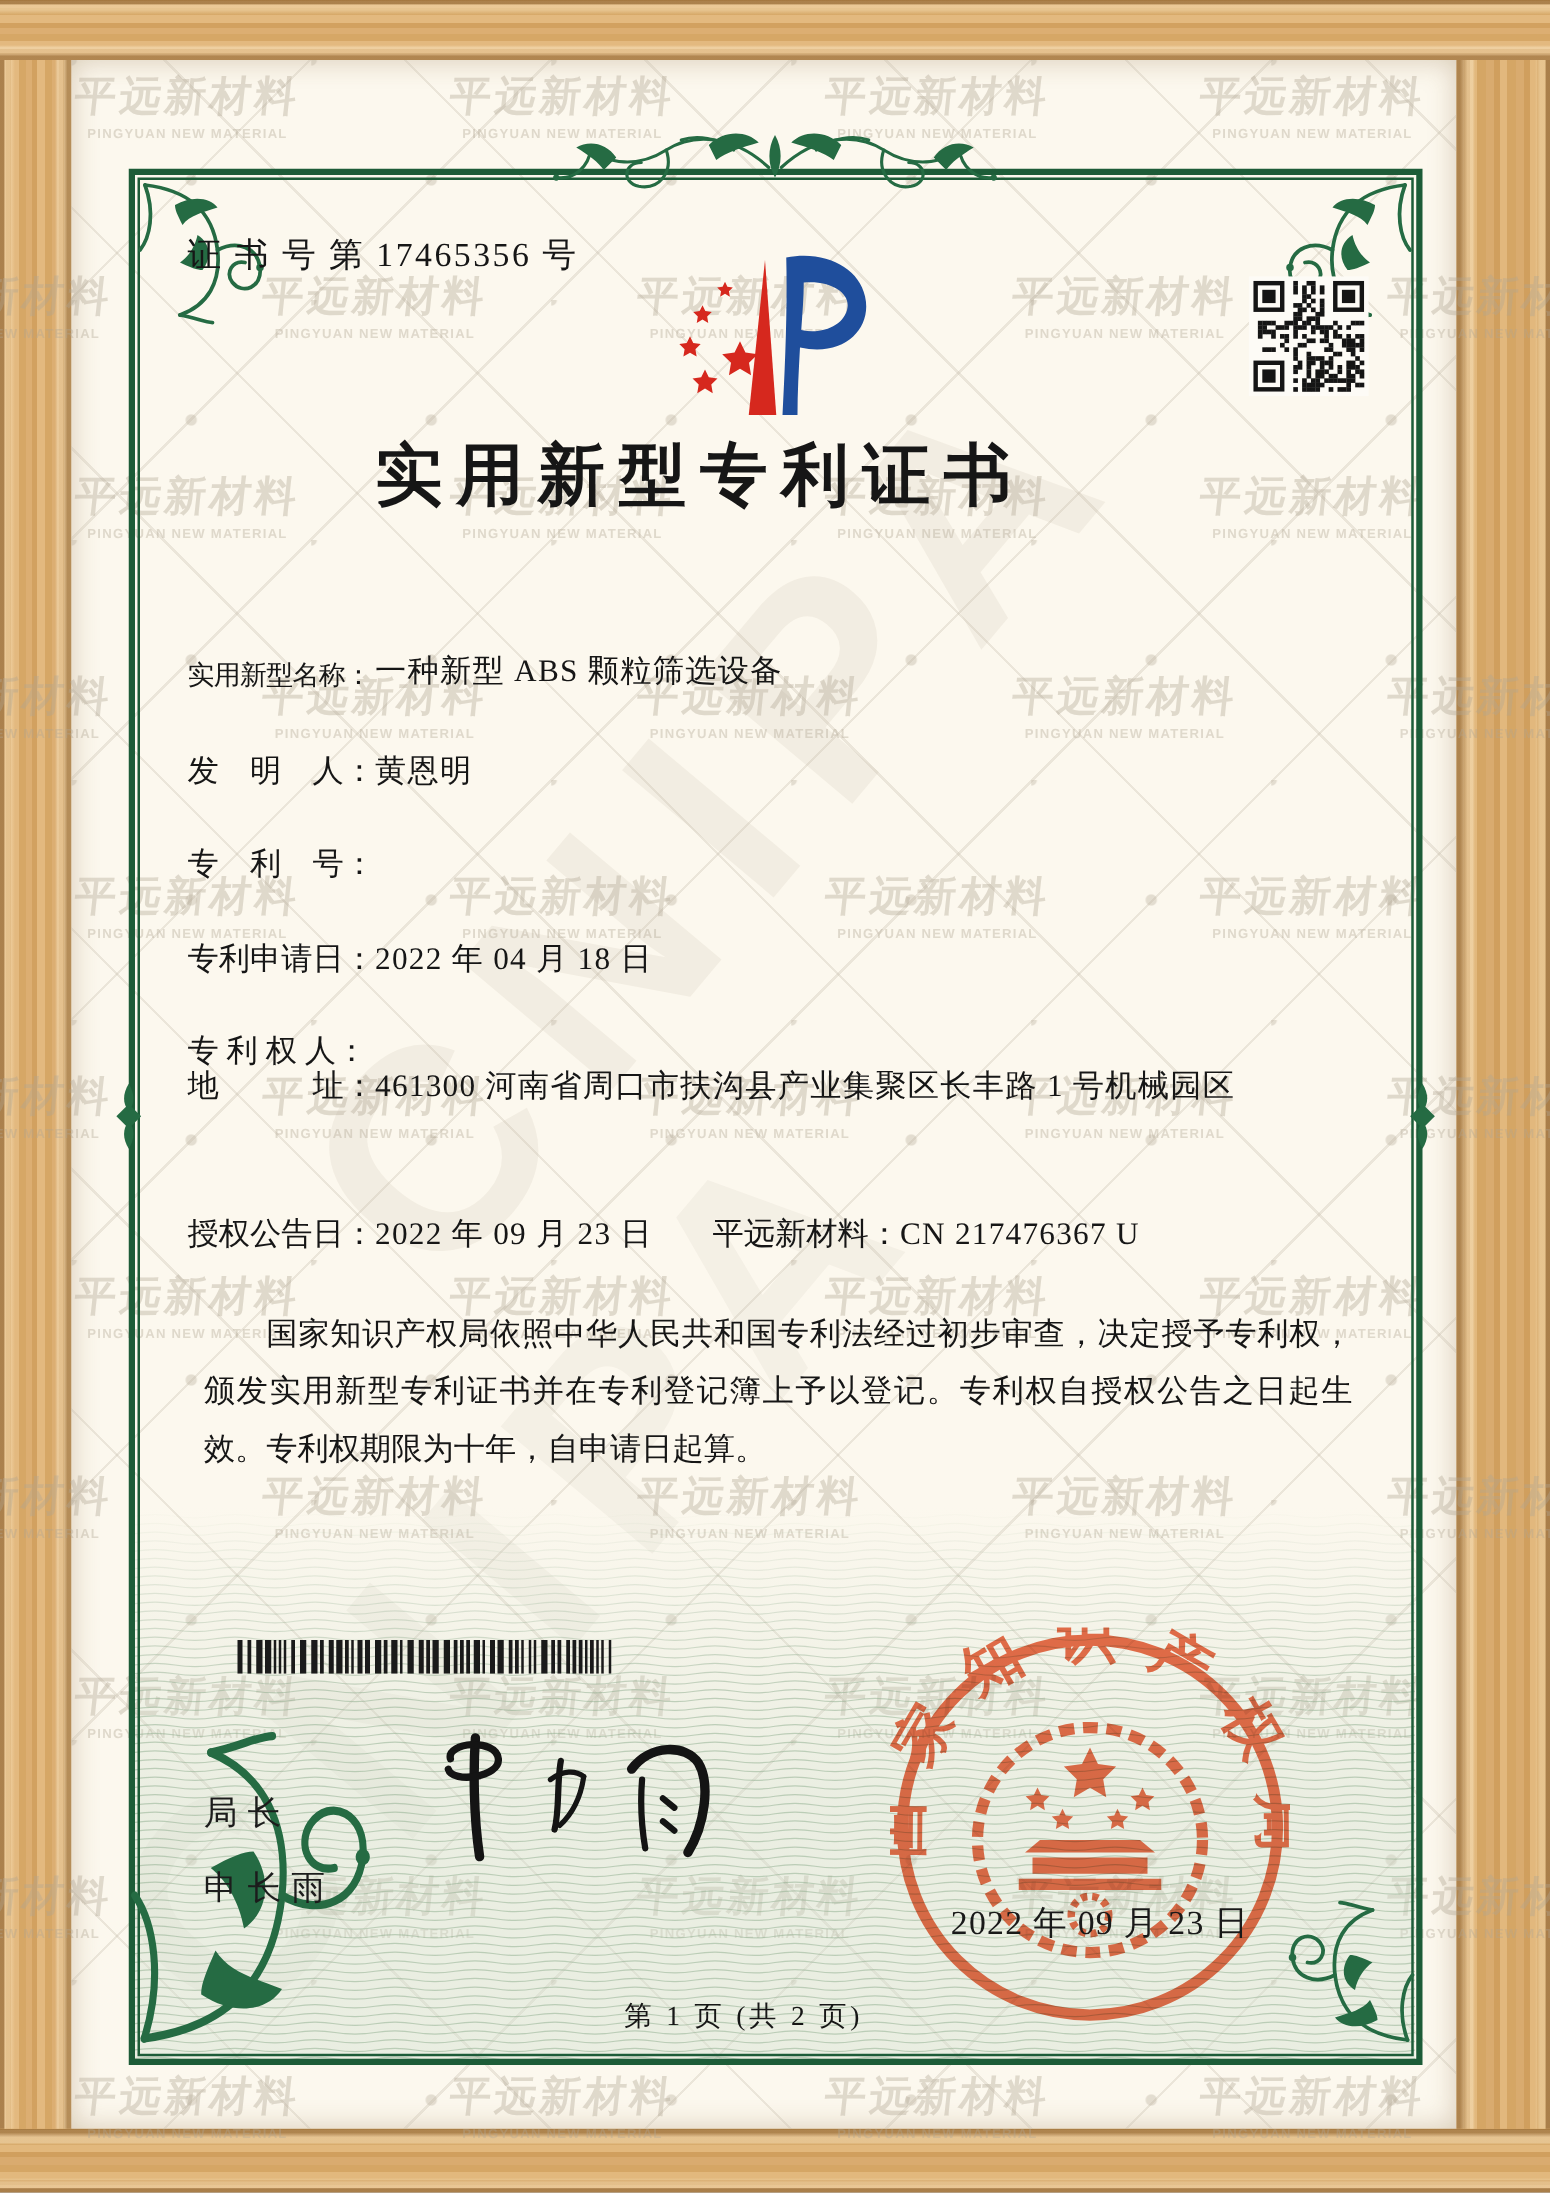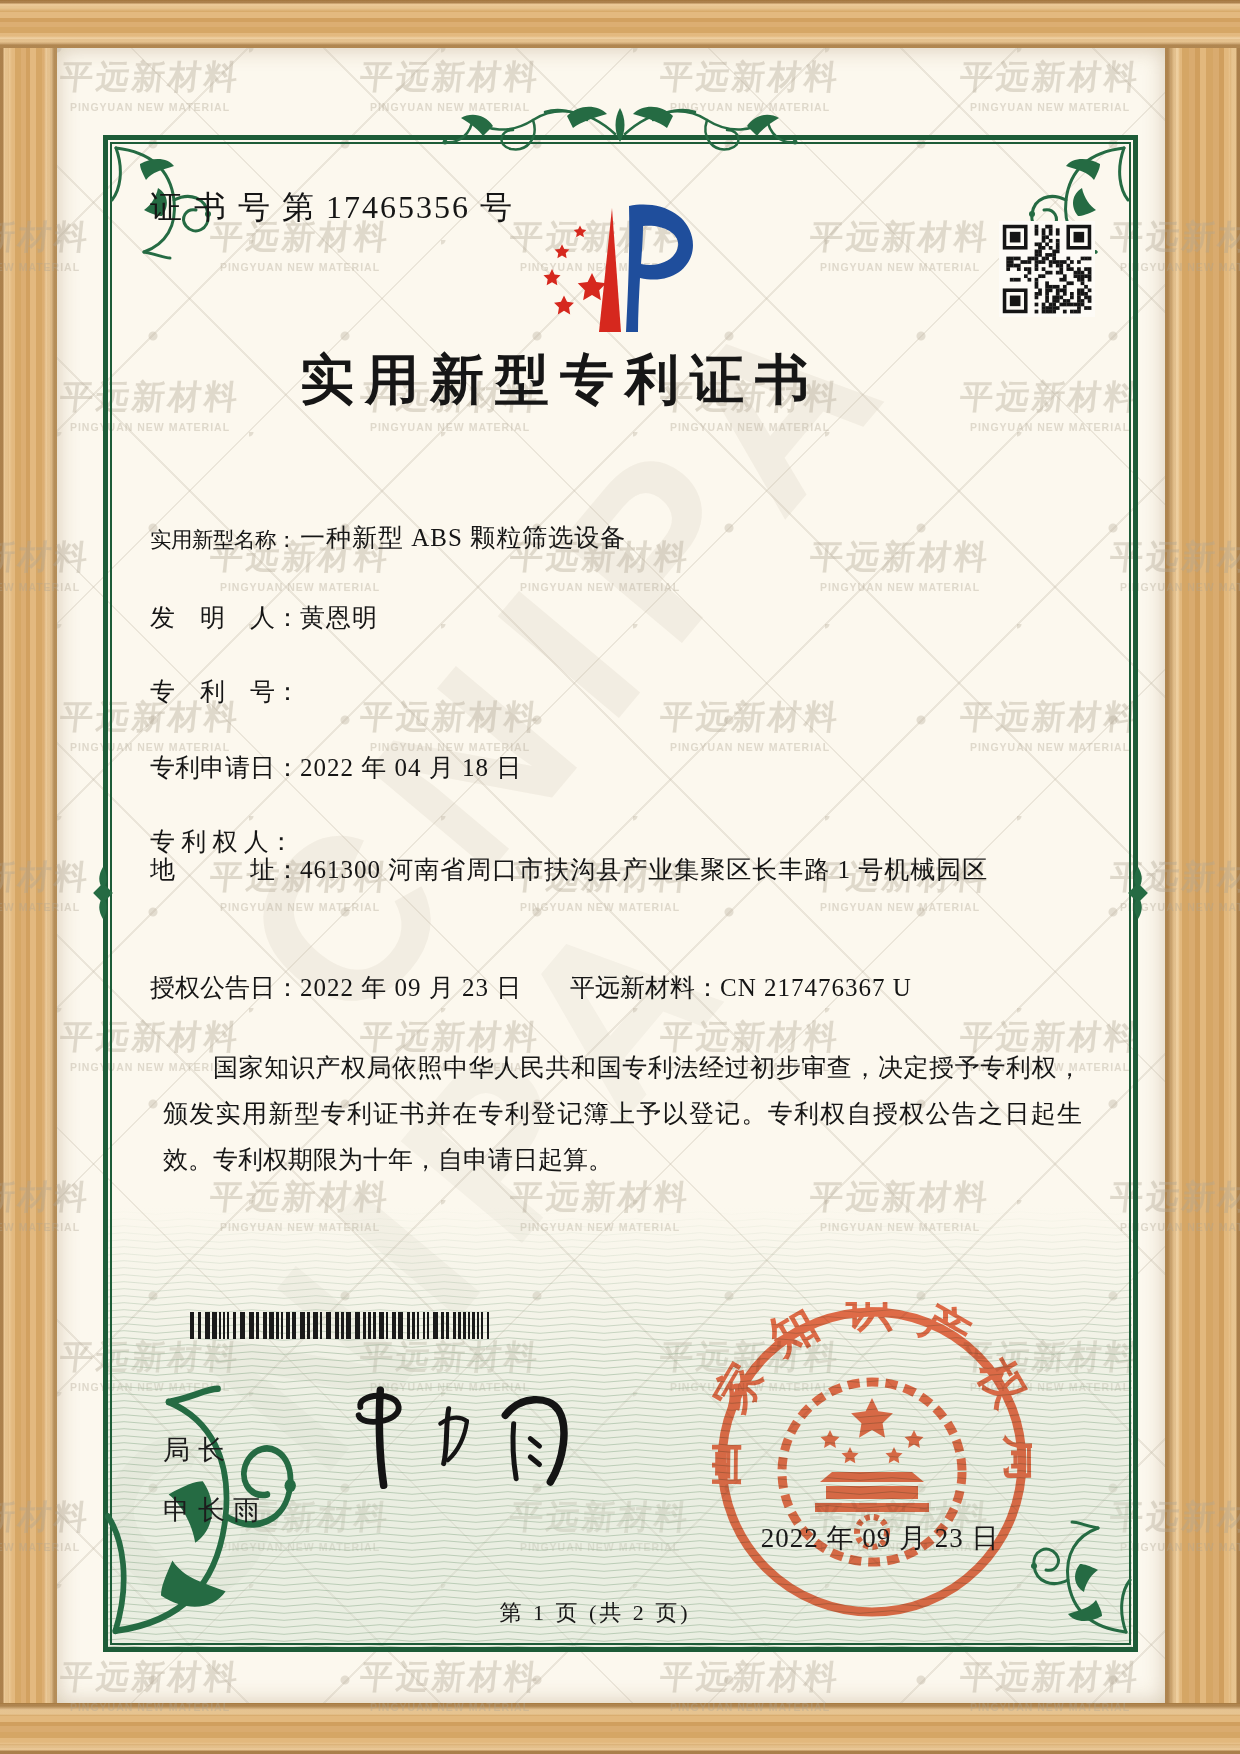--- a/index.html
+++ b/index.html
@@ -49,21 +49,21 @@
   
   .waves{position:absolute;left:108px;top:1205px;width:1024px;height:444px;z-index:6;
          background:linear-gradient(180deg,rgba(206,222,206,0) 0,rgba(206,222,206,.38) 230px,rgba(208,224,208,.42) 100%);}
   
   .gframe{position:absolute;left:103px;top:135px;width:1035px;height:1517px;z-index:7;
           box-sizing:border-box;border:5px solid #1d5c38;}
   .gframe::before{content:"";position:absolute;inset:2px;border:2px solid #1d5c38;}
   .orn{position:absolute;z-index:8;pointer-events:none;}
   
   .ct{position:absolute;z-index:9;color:#161616;}
-  .cert-no{left:150px;top:186px;font-size:32px;letter-spacing:2px;}
+  .cert-no{left:150px;top:186px;font-size:27px;letter-spacing:2px;}
   .title{left:150px;top:344px;width:820px;text-align:center;font-size:54px;font-weight:bold;letter-spacing:11px;}
   .row{left:150px;width:945px;display:flex;align-items:flex-start;font-size:25px;line-height:44px;}
   .flabel{flex:0 0 150px;white-space:nowrap;}
   .row.compact .flabel{font-size:21.5px;letter-spacing:-.5px;line-height:48px;}
   .fvalue{flex:1;letter-spacing:1px;}
   .fvalue.addr{max-width:700px;}
   .body-text{left:150px;top:1032px;width:945px;font-size:25px;line-height:46px;text-align:justify;}
   .body-text p{margin:13px;text-indent:2em;}
   .director{left:163px;font-family:"Liberation Sans","DejaVu Sans",sans-serif;
             font-size:27px;font-weight:500;letter-spacing:8px;color:#1c1c1c;}

